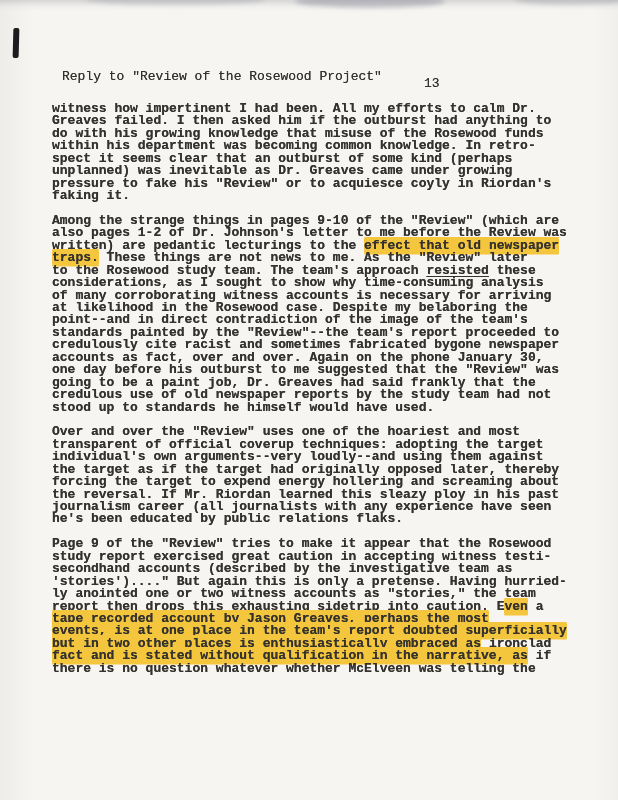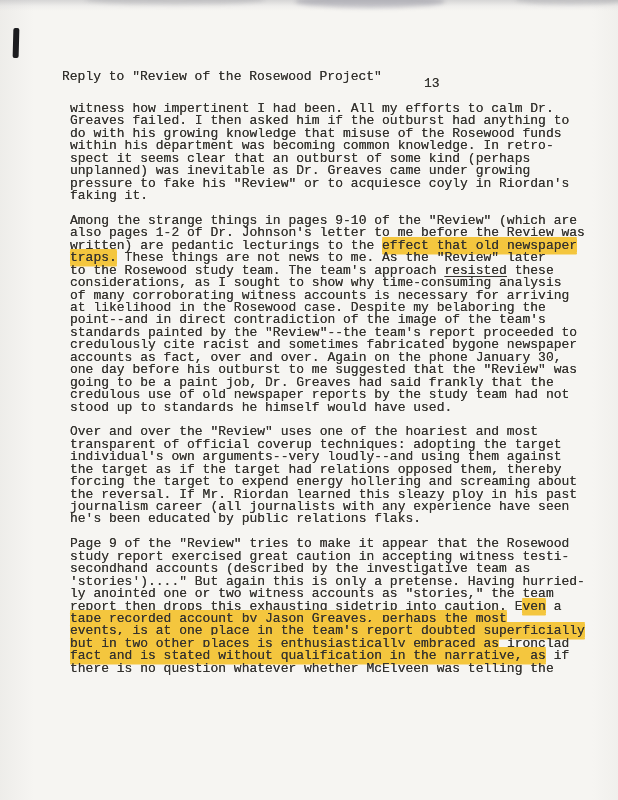--- a/index.html
+++ b/index.html
@@ -30,21 +30,21 @@
   .corner-mark {
     position: absolute; left: 13px; top: 28px; width: 6px; height: 30px;
     background: #1c1c1f; border-radius: 2px; transform: rotate(1.5deg);
   }
 
   
   .typed { font-size: 13px; line-height: 12.45px; text-shadow: 0 0 .35px rgba(52,50,46,.85); }
   .header-title  { position: absolute; left: 62px;  top: 71px; white-space: pre; }
   .header-pageno { position: absolute; left: 424px; top: 64px; white-space: pre; margin-top: 14px; }
 
-  .doc-body { position: absolute; left: 70px; top: 103px; width: 540px; }
+  .doc-body { position: absolute; left: 52px; top: 103px; width: 540px; font-weight: bold; }
   .para { margin: 0 0 12.45px 0; }
   .line { white-space: pre; line-height: 12.45px; height: 12.45px; }
 
   .hl {
     background: var(--highlight, #f4c63e);
     box-shadow: 0 1.5px 0 0 var(--highlight, #f4c63e), 0 -1px 0 0 var(--highlight, #f4c63e);
     border-radius: 1px;
   }
   .ul { text-decoration: underline; text-underline-offset: 2px; }
 </style>
@@ -87,21 +87,21 @@
         <div class="line"><span>accounts as fact, over and over. Again on the phone January 30,</span></div>
         <div class="line"><span>one day before his outburst to me suggested that the "Review" was</span></div>
         <div class="line"><span>going to be a paint job, Dr. Greaves had said frankly that the</span></div>
         <div class="line"><span>credulous use of old newspaper reports by the study team had not</span></div>
         <div class="line"><span>stood up to standards he himself would have used.</span></div>
       </div>
       <div class="para">
         <div class="line"><span>Over and over the "Review" uses one of the hoariest and most</span></div>
         <div class="line"><span>transparent of official coverup techniques: adopting the target</span></div>
         <div class="line"><span>individual's own arguments--very loudly--and using them against</span></div>
-        <div class="line"><span>the target as if the target had relations opposed them, thereby</span></div>
+        <div class="line"><span>the target as if the target had originally opposed later, thereby</span></div>
         <div class="line"><span>forcing the target to expend energy hollering and screaming about</span></div>
         <div class="line"><span>the reversal. If Mr. Riordan learned this sleazy ploy in his past</span></div>
         <div class="line"><span>journalism career (all journalists with any experience have seen</span></div>
         <div class="line"><span>he's been educated by public relations flaks.</span></div>
       </div>
       <div class="para">
         <div class="line"><span>Page 9 of the "Review" tries to make it appear that the Rosewood</span></div>
         <div class="line"><span>study report exercised great caution in accepting witness testi-</span></div>
         <div class="line"><span>secondhand accounts (described by the investigative team as</span></div>
         <div class="line"><span>'stories')...." But again this is only a pretense. Having hurried-</span></div>

